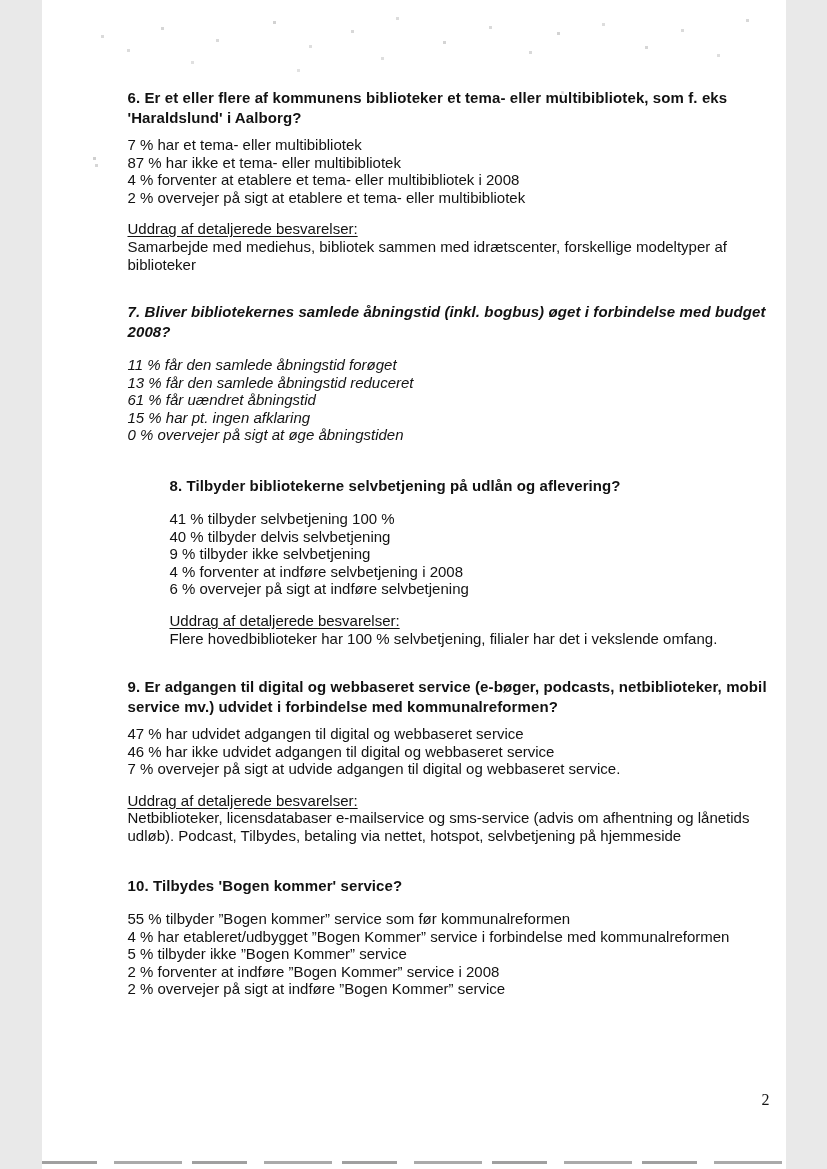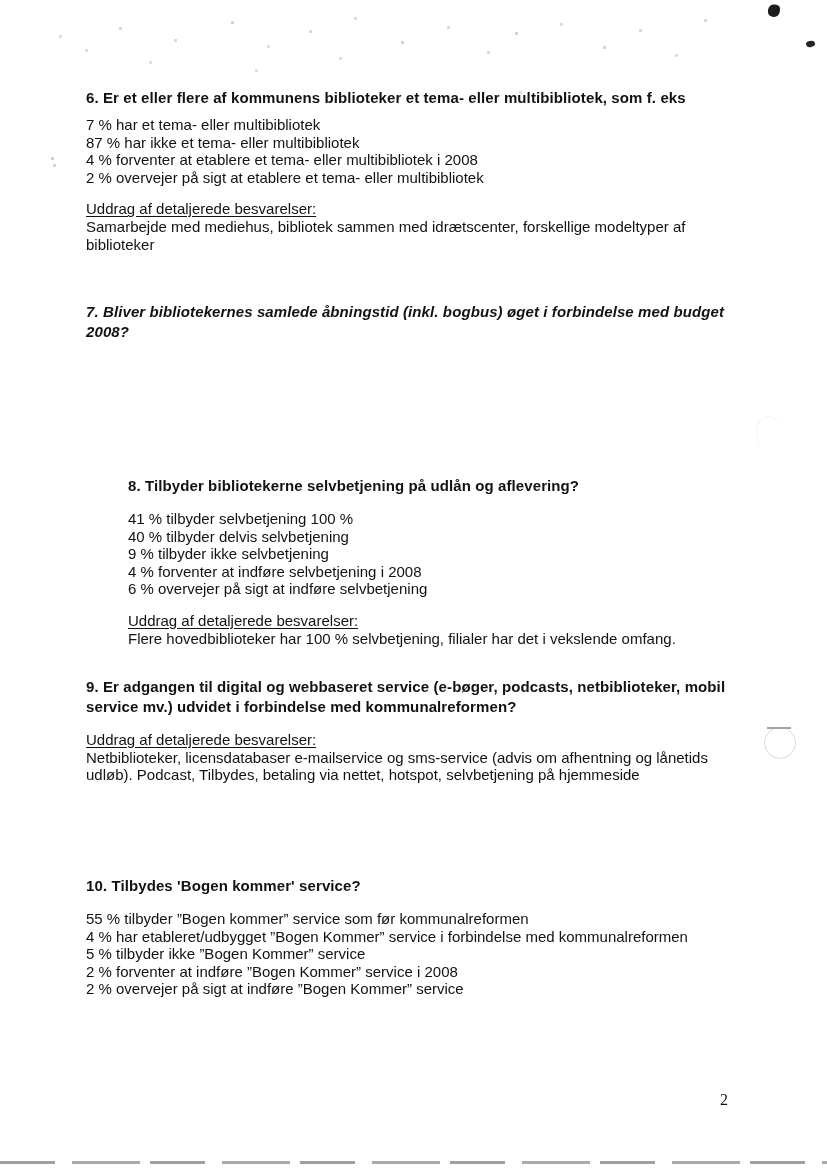--- a/index.html
+++ b/index.html
@@ -1,18 +1,18 @@
 <!DOCTYPE html>
 <html><head>
 <meta charset="utf-8">
 <style>
   html,body { margin:0; padding:0; background:#e9e9e9; }
   .page {
     position:relative;
-    width:827px; height:1169px;
+    width:744px; height:1169px;
     background:#ffffff;
     font-family:"Liberation Sans", sans-serif;
     color:#121212;
     overflow:hidden;
     margin:0 auto;
   }
   .section { position:absolute; left:86px; width:700px; }
   #sec-q6  { top:88px; }
   #sec-q7  { top:302px;font-style:italic; }
   #sec-q8  { top:476px;margin-left:42px; }
@@ -92,38 +92,46 @@
   <div class="speckles"></div>
   <div class="blob-1"></div>
   <div class="blob-2"></div>
   <div class="circle-art-1"></div>
   <div class="circle-art-2"></div>
   <div class="edge-line"></div>
 
   <div class="section" id="sec-q6">
     <div class="heading">
       <div class="hline">6. Er et eller flere af kommunens biblioteker et tema- eller multibibliotek, som f. eks</div>
+      <div class="hline">'Haraldslund' i Aalborg?</div>
     </div>
     <div class="answers">
       <div class="answer-line">7 % har et tema- eller multibibliotek</div>
       <div class="answer-line">87 % har ikke et tema- eller multibibliotek</div>
       <div class="answer-line">4 % forventer at etablere et tema- eller multibibliotek i 2008</div>
       <div class="answer-line">2 % overvejer på sigt at etablere et tema- eller multibibliotek</div>
     </div>
     <div class="detail">
       <div class="detail-label">Uddrag af detaljerede besvarelser:</div>
       <div class="detail-line">Samarbejde med mediehus, bibliotek sammen med idrætscenter, forskellige modeltyper af</div>
       <div class="detail-line">biblioteker</div>
     </div>
   </div>
 
   <div class="section" id="sec-q7">
     <div class="heading">
       <div class="hline">7. Bliver bibliotekernes samlede åbningstid (inkl. bogbus) øget i forbindelse med budget</div>
       <div class="hline">2008?</div>
+    </div>
+    <div class="answers">
+      <div class="answer-line">11 % får den samlede åbningstid forøget</div>
+      <div class="answer-line">13 % får den samlede åbningstid reduceret</div>
+      <div class="answer-line">61 % får uændret åbningstid</div>
+      <div class="answer-line">15 % har pt. ingen afklaring</div>
+      <div class="answer-line">0 % overvejer på sigt at øge åbningstiden</div>
     </div>
   </div>
 
   <div class="section" id="sec-q8">
     <div class="heading">
       <div class="hline">8. Tilbyder bibliotekerne selvbetjening på udlån og aflevering?</div>
     </div>
     <div class="answers">
       <div class="answer-line">41 % tilbyder selvbetjening 100 %</div>
       <div class="answer-line">40 % tilbyder delvis selvbetjening</div>
@@ -134,20 +142,25 @@
     <div class="detail">
       <div class="detail-label">Uddrag af detaljerede besvarelser:</div>
       <div class="detail-line">Flere hovedbiblioteker har 100 % selvbetjening, filialer har det i vekslende omfang.</div>
     </div>
   </div>
 
   <div class="section" id="sec-q9">
     <div class="heading">
       <div class="hline">9. Er adgangen til digital og webbaseret service (e-bøger, podcasts, netbiblioteker, mobil</div>
       <div class="hline">service mv.) udvidet i forbindelse med kommunalreformen?</div>
+    </div>
+    <div class="answers">
+      <div class="answer-line">47 % har udvidet adgangen til digital og webbaseret service</div>
+      <div class="answer-line">46 % har ikke udvidet adgangen til digital og webbaseret service</div>
+      <div class="answer-line">7 % overvejer på sigt at udvide adgangen til digital og webbaseret service.</div>
     </div>
     <div class="detail">
       <div class="detail-label">Uddrag af detaljerede besvarelser:</div>
       <div class="detail-line">Netbiblioteker, licensdatabaser e-mailservice og sms-service (advis om afhentning og lånetids</div>
       <div class="detail-line">udløb). Podcast, Tilbydes, betaling via nettet, hotspot, selvbetjening på hjemmeside</div>
     </div>
   </div>
 
   <div class="section" id="sec-q10">
     <div class="heading">

